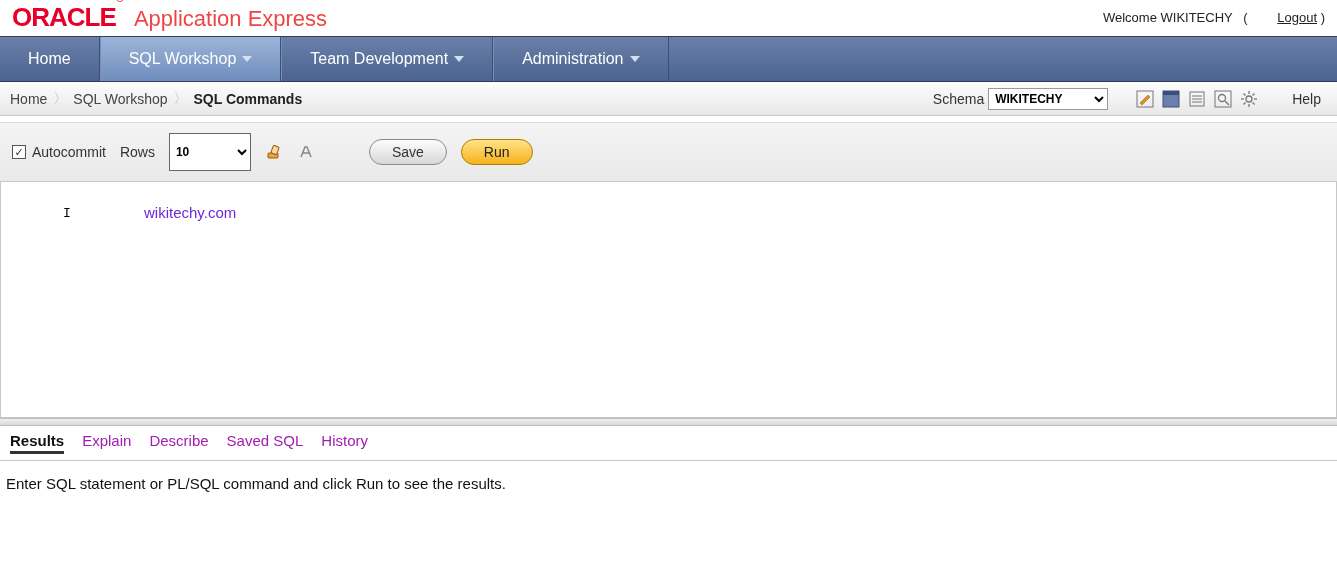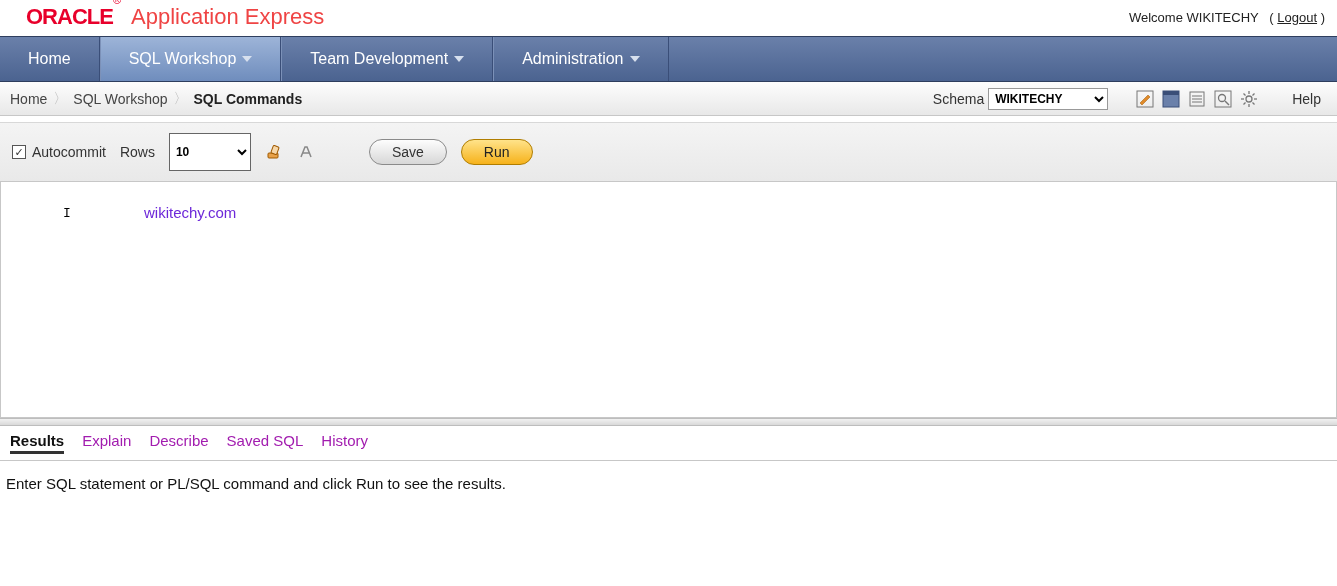--- a/index.html
+++ b/index.html
@@ -17,28 +17,27 @@
     align-items: center;
     justify-content: space-between;
     padding: 4px 12px 6px 12px;
     height: 36px;
   }
   .brand { display: flex; align-items: baseline; gap: 10px; }
   .oracle-logo {
     font-family: "Arial Black", Arial, sans-serif;
     font-weight: 900;
     color: #e8002b;
-    font-size: 22px;
+    font-size: 26px;
     letter-spacing: -1px;
-    margin-left: 14px;
   }
   .oracle-reg { color: #e8002b; font-size: 11px; vertical-align: top; position: relative; top: -10px; }
   .app-title { font-size: 22px; color: #ef4444; font-weight: 400; }
   .welcome { font-size: 13px; color: #222; }
-  .welcome a { color: #222; text-decoration: underline; cursor: pointer; }
+  .welcome a { color: #222; text-decoration: underline; cursor: pointer; margin-left: 26px; }
 
   
   .main-nav {
     display: flex;
     background: linear-gradient(#6a80aa, #4b6390);
     border-top: 1px solid #2e3e5e;
     border-bottom: 1px solid #2e3e5e;
     height: 46px;
   }
   .nav-item {

